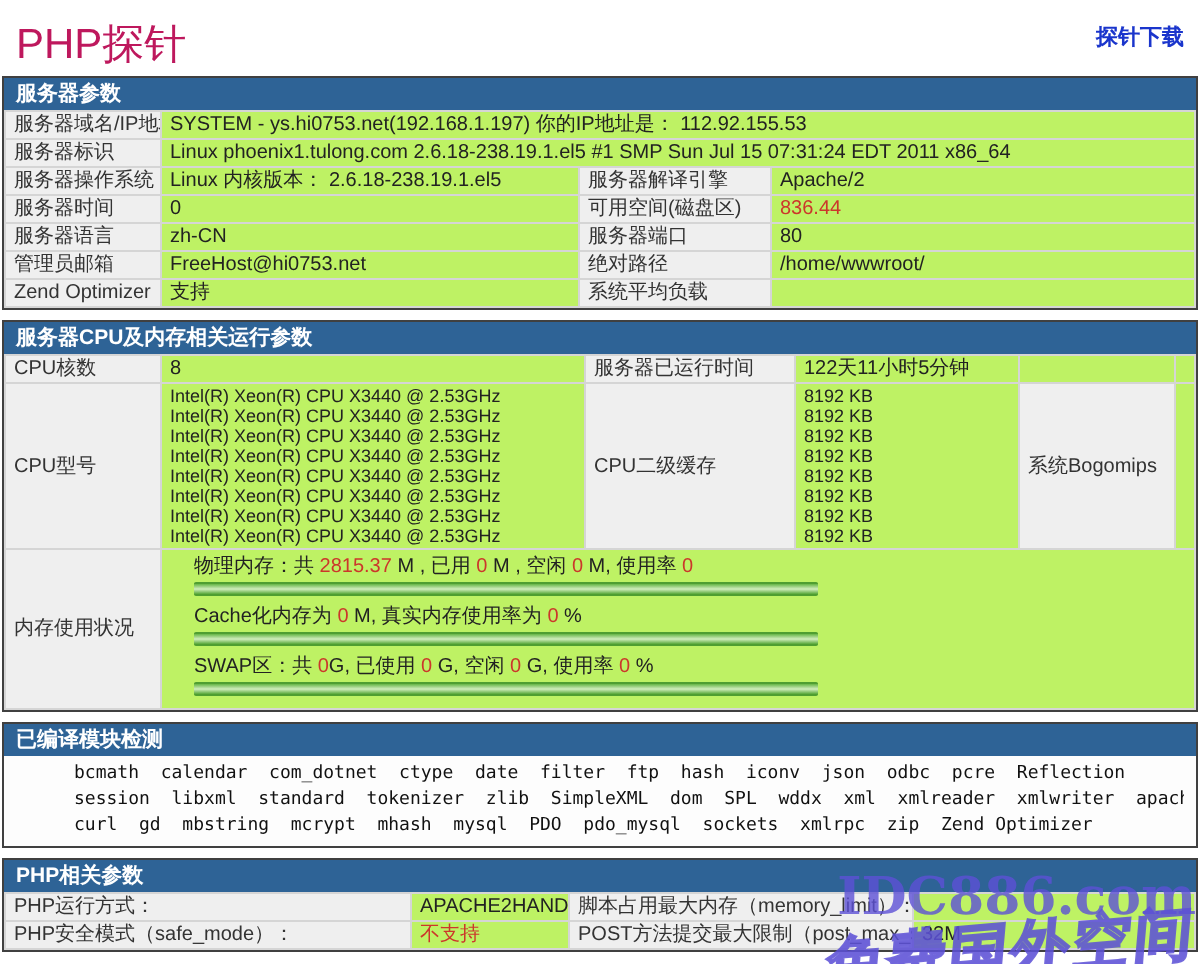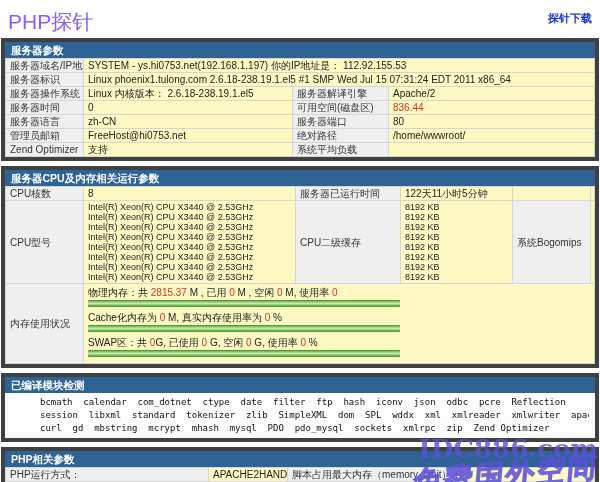--- a/index.html
+++ b/index.html
@@ -5,46 +5,46 @@
   html,body{margin:0;padding:0;}
   body{
     width:600px;height:482px;position:relative;overflow:hidden;
     background:#ffffff;color:#222;
     font-family:"Liberation Sans","DejaVu Sans",sans-serif;font-size:10px;
   }
   .wrap{padding:2px 1px 0 1px;}
   
   .topbar{position:relative;height:36px;}
   .page-title{
-    position:absolute;left:7px;top:6px;font-size:21px;color:#8b5cf6;
+    position:absolute;left:7px;top:6px;font-size:21px;color:#be185d;
     font-weight:normal;letter-spacing:0;
   }
   .dl-link{
     position:absolute;right:7px;top:9px;font-size:11px;font-weight:bold;
     color:#1a35cc;cursor:pointer;
   }
   
-  .section{margin:0 0 5px 0;border:4px solid #404040;}
+  .section{margin:0 0 5px 0;border:1px solid #404040;}
   .sec-hd{
     background:#2e6396;color:#fff;font-weight:bold;font-size:10.5px;
     padding:2px 6px;height:12px;line-height:12px;
   }
   table{width:100%;border-collapse:collapse;table-layout:fixed;}
   td{
     border:1px solid #d5d5d5;padding:1px 4px;height:11px;line-height:11px;
     overflow:hidden;white-space:nowrap;font-size:10px;vertical-align:middle;
   }
   td.lbl{background:#efefef;color:#333;}
-  td.val{background:#fef9c3;}
+  td.val{background:#bef264;}
   .red{color:#cc372b;}
   
   .mini div{font-size:9px;line-height:10px;height:10px;white-space:nowrap;overflow:hidden;}
   td.multi{padding:1px 4px;vertical-align:top;white-space:normal;}
   
-  td.memcell{padding:2px 4px;vertical-align:top;white-space:normal;}
+  td.memcell{padding:2px 16px;vertical-align:top;white-space:normal;}
   .mem-line{height:13px;line-height:13px;white-space:pre;overflow:hidden;}
   .mem-line span{white-space:pre;}
   .mem-bar{
     width:312px;height:5px;margin:1px 0 4px 0;border-radius:1px;
     background:linear-gradient(180deg,#66b546 0%,#c6e7b0 45%,#c6e7b0 55%,#58a839 100%);
     border-top:1px solid #4f9e31;border-bottom:1px solid #4f9e31;
   }
   
   .modules{
     background:#fdfdfd;padding:3px 6px;font-family:"DejaVu Sans Mono","Liberation Mono",monospace;
@@ -85,21 +85,21 @@
           <col style="width:96px">
           <col>
         </colgroup>
       <tbody>
           <tr>
         <td class="lbl">服务器域名/IP地址</td>
         <td class="val" colspan="3">SYSTEM - ys.hi0753.net(192.168.1.197)  你的IP地址是： 112.92.155.53</td>
       </tr>
       <tr>
         <td class="lbl">服务器标识</td>
-        <td class="val" colspan="3">Linux phoenix1.tulong.com 2.6.18-238.19.1.el5 #1 SMP Wed Jul 15 07:31:24 EDT 2011 x86_64</td>
+        <td class="val" colspan="3">Linux phoenix1.tulong.com 2.6.18-238.19.1.el5 #1 SMP Sun Jul 15 07:31:24 EDT 2011 x86_64</td>
       </tr>
       <tr>
         <td class="lbl">服务器操作系统</td>
         <td class="val">Linux 内核版本： 2.6.18-238.19.1.el5</td>
         <td class="lbl">服务器解译引擎</td>
         <td class="val">Apache/2</td>
       </tr>
       <tr>
         <td class="lbl">服务器时间</td>
         <td class="val">0</td>

